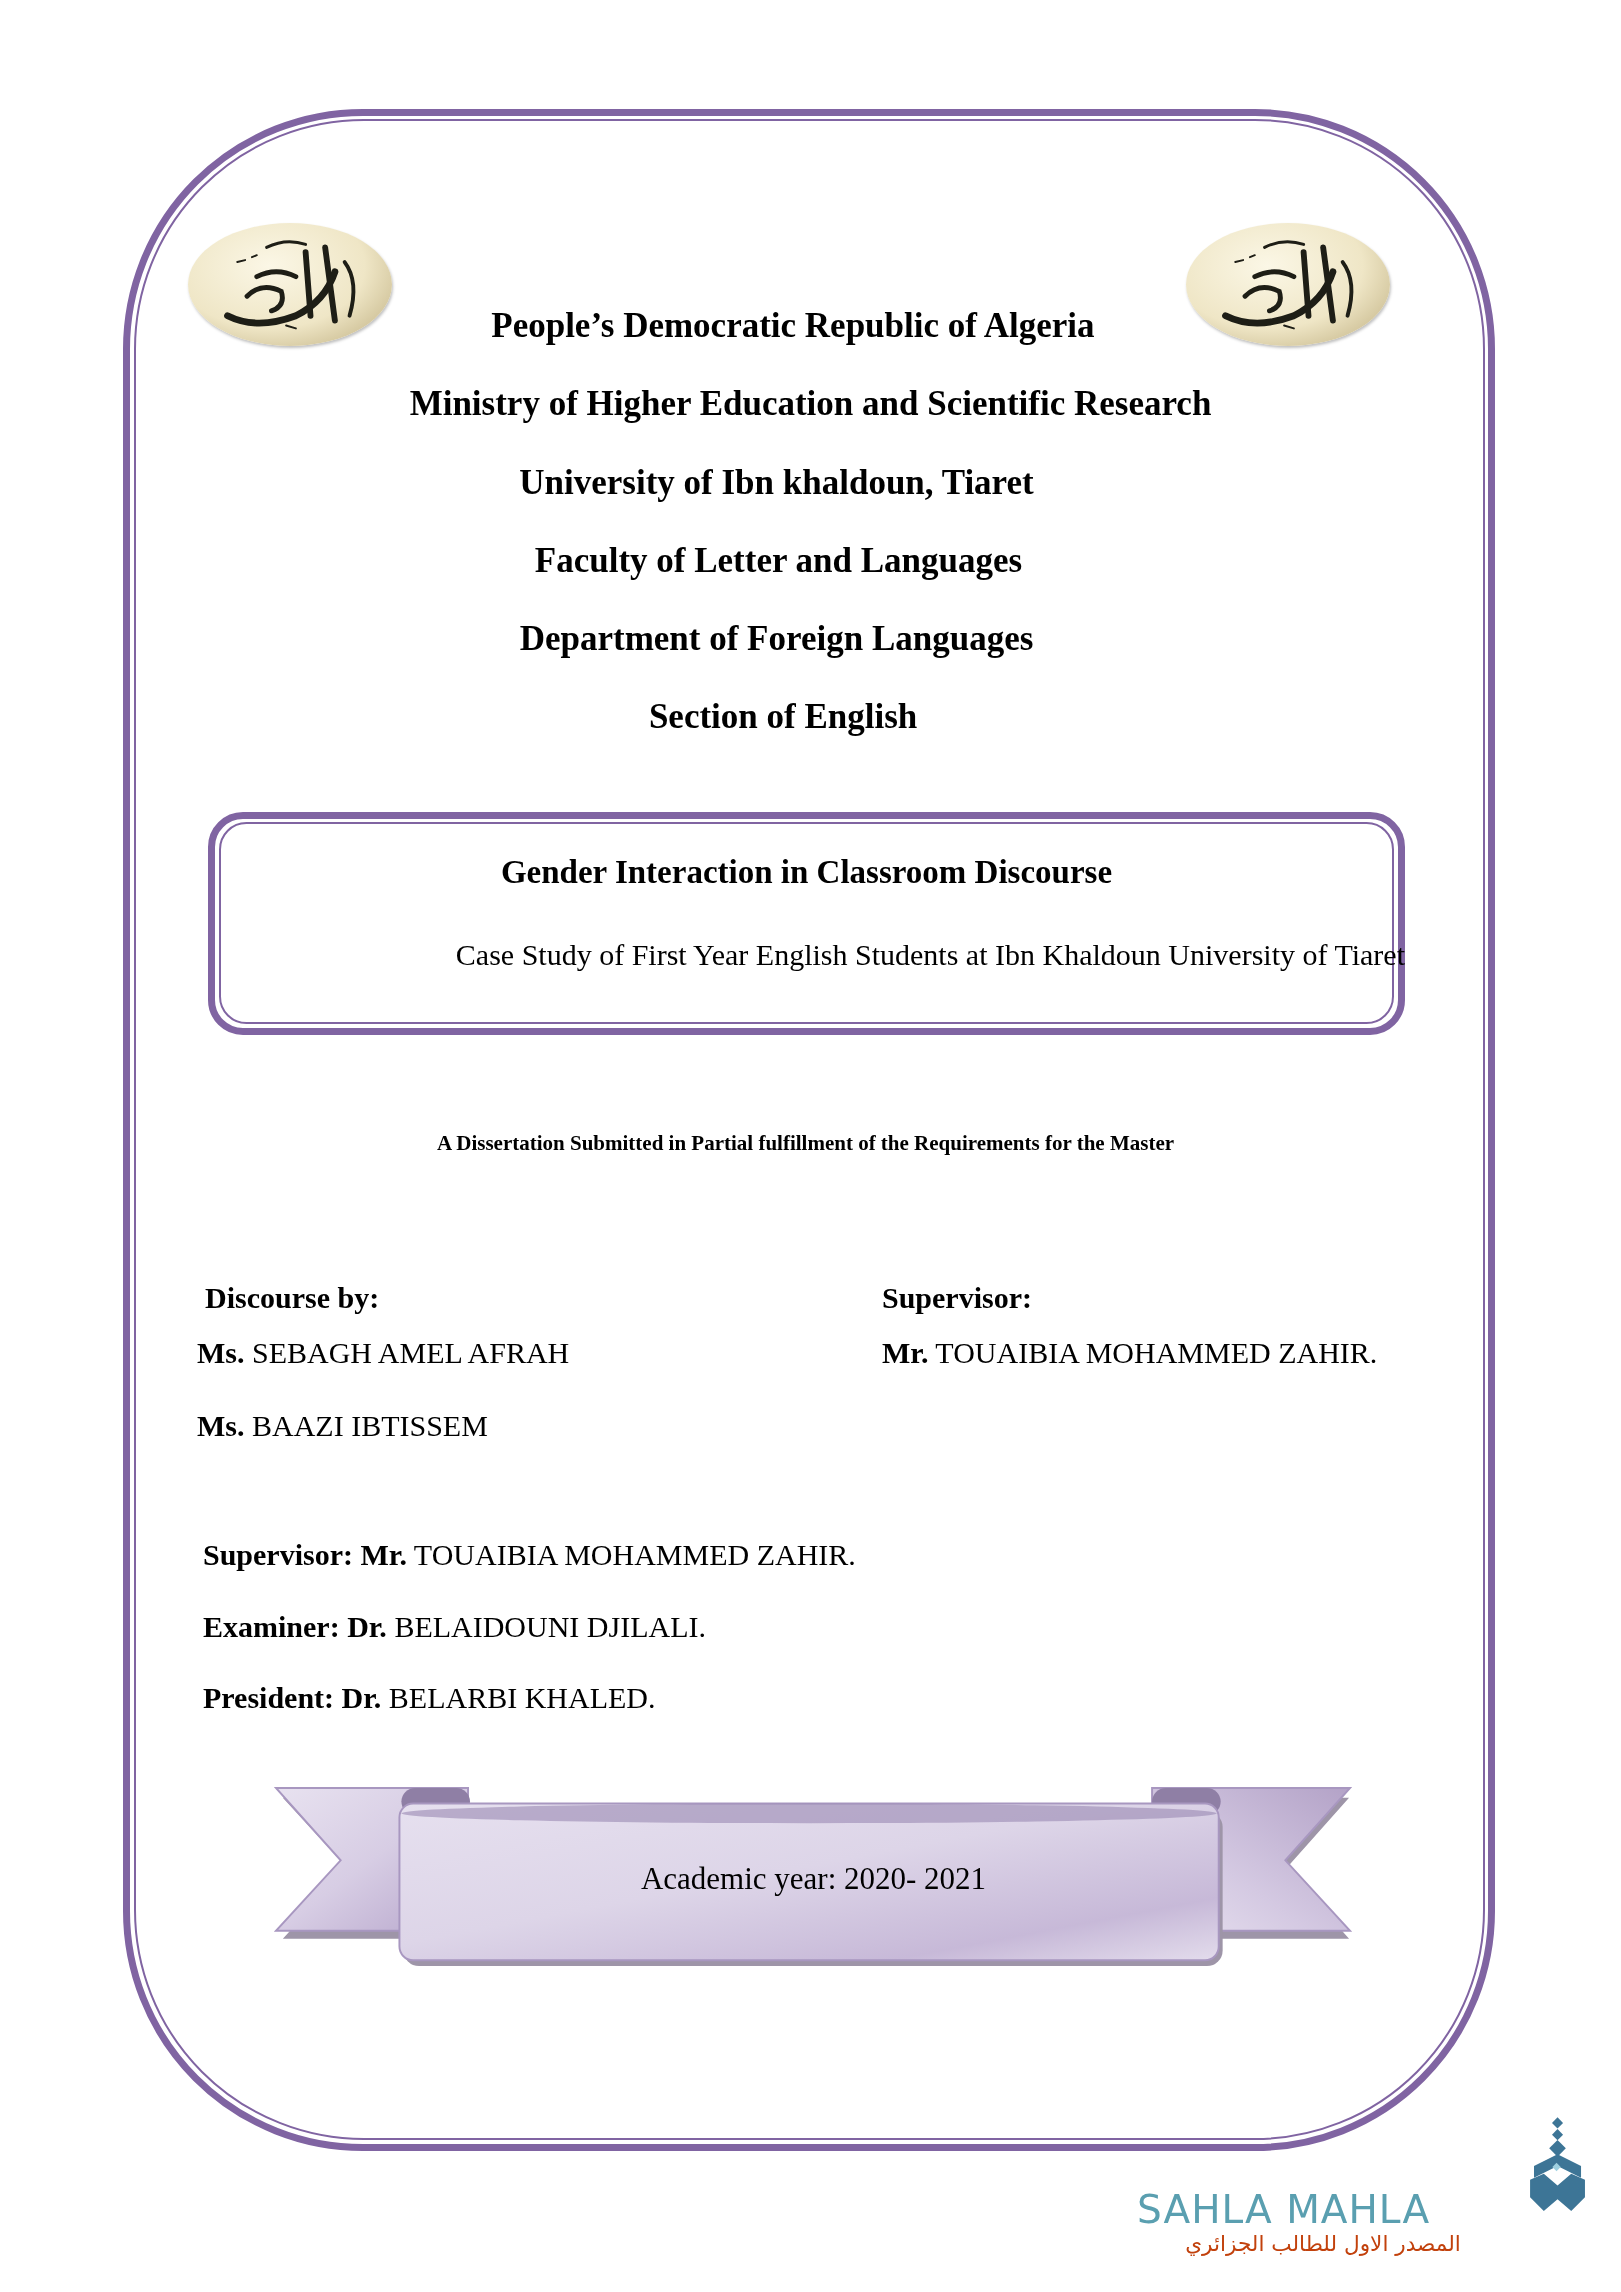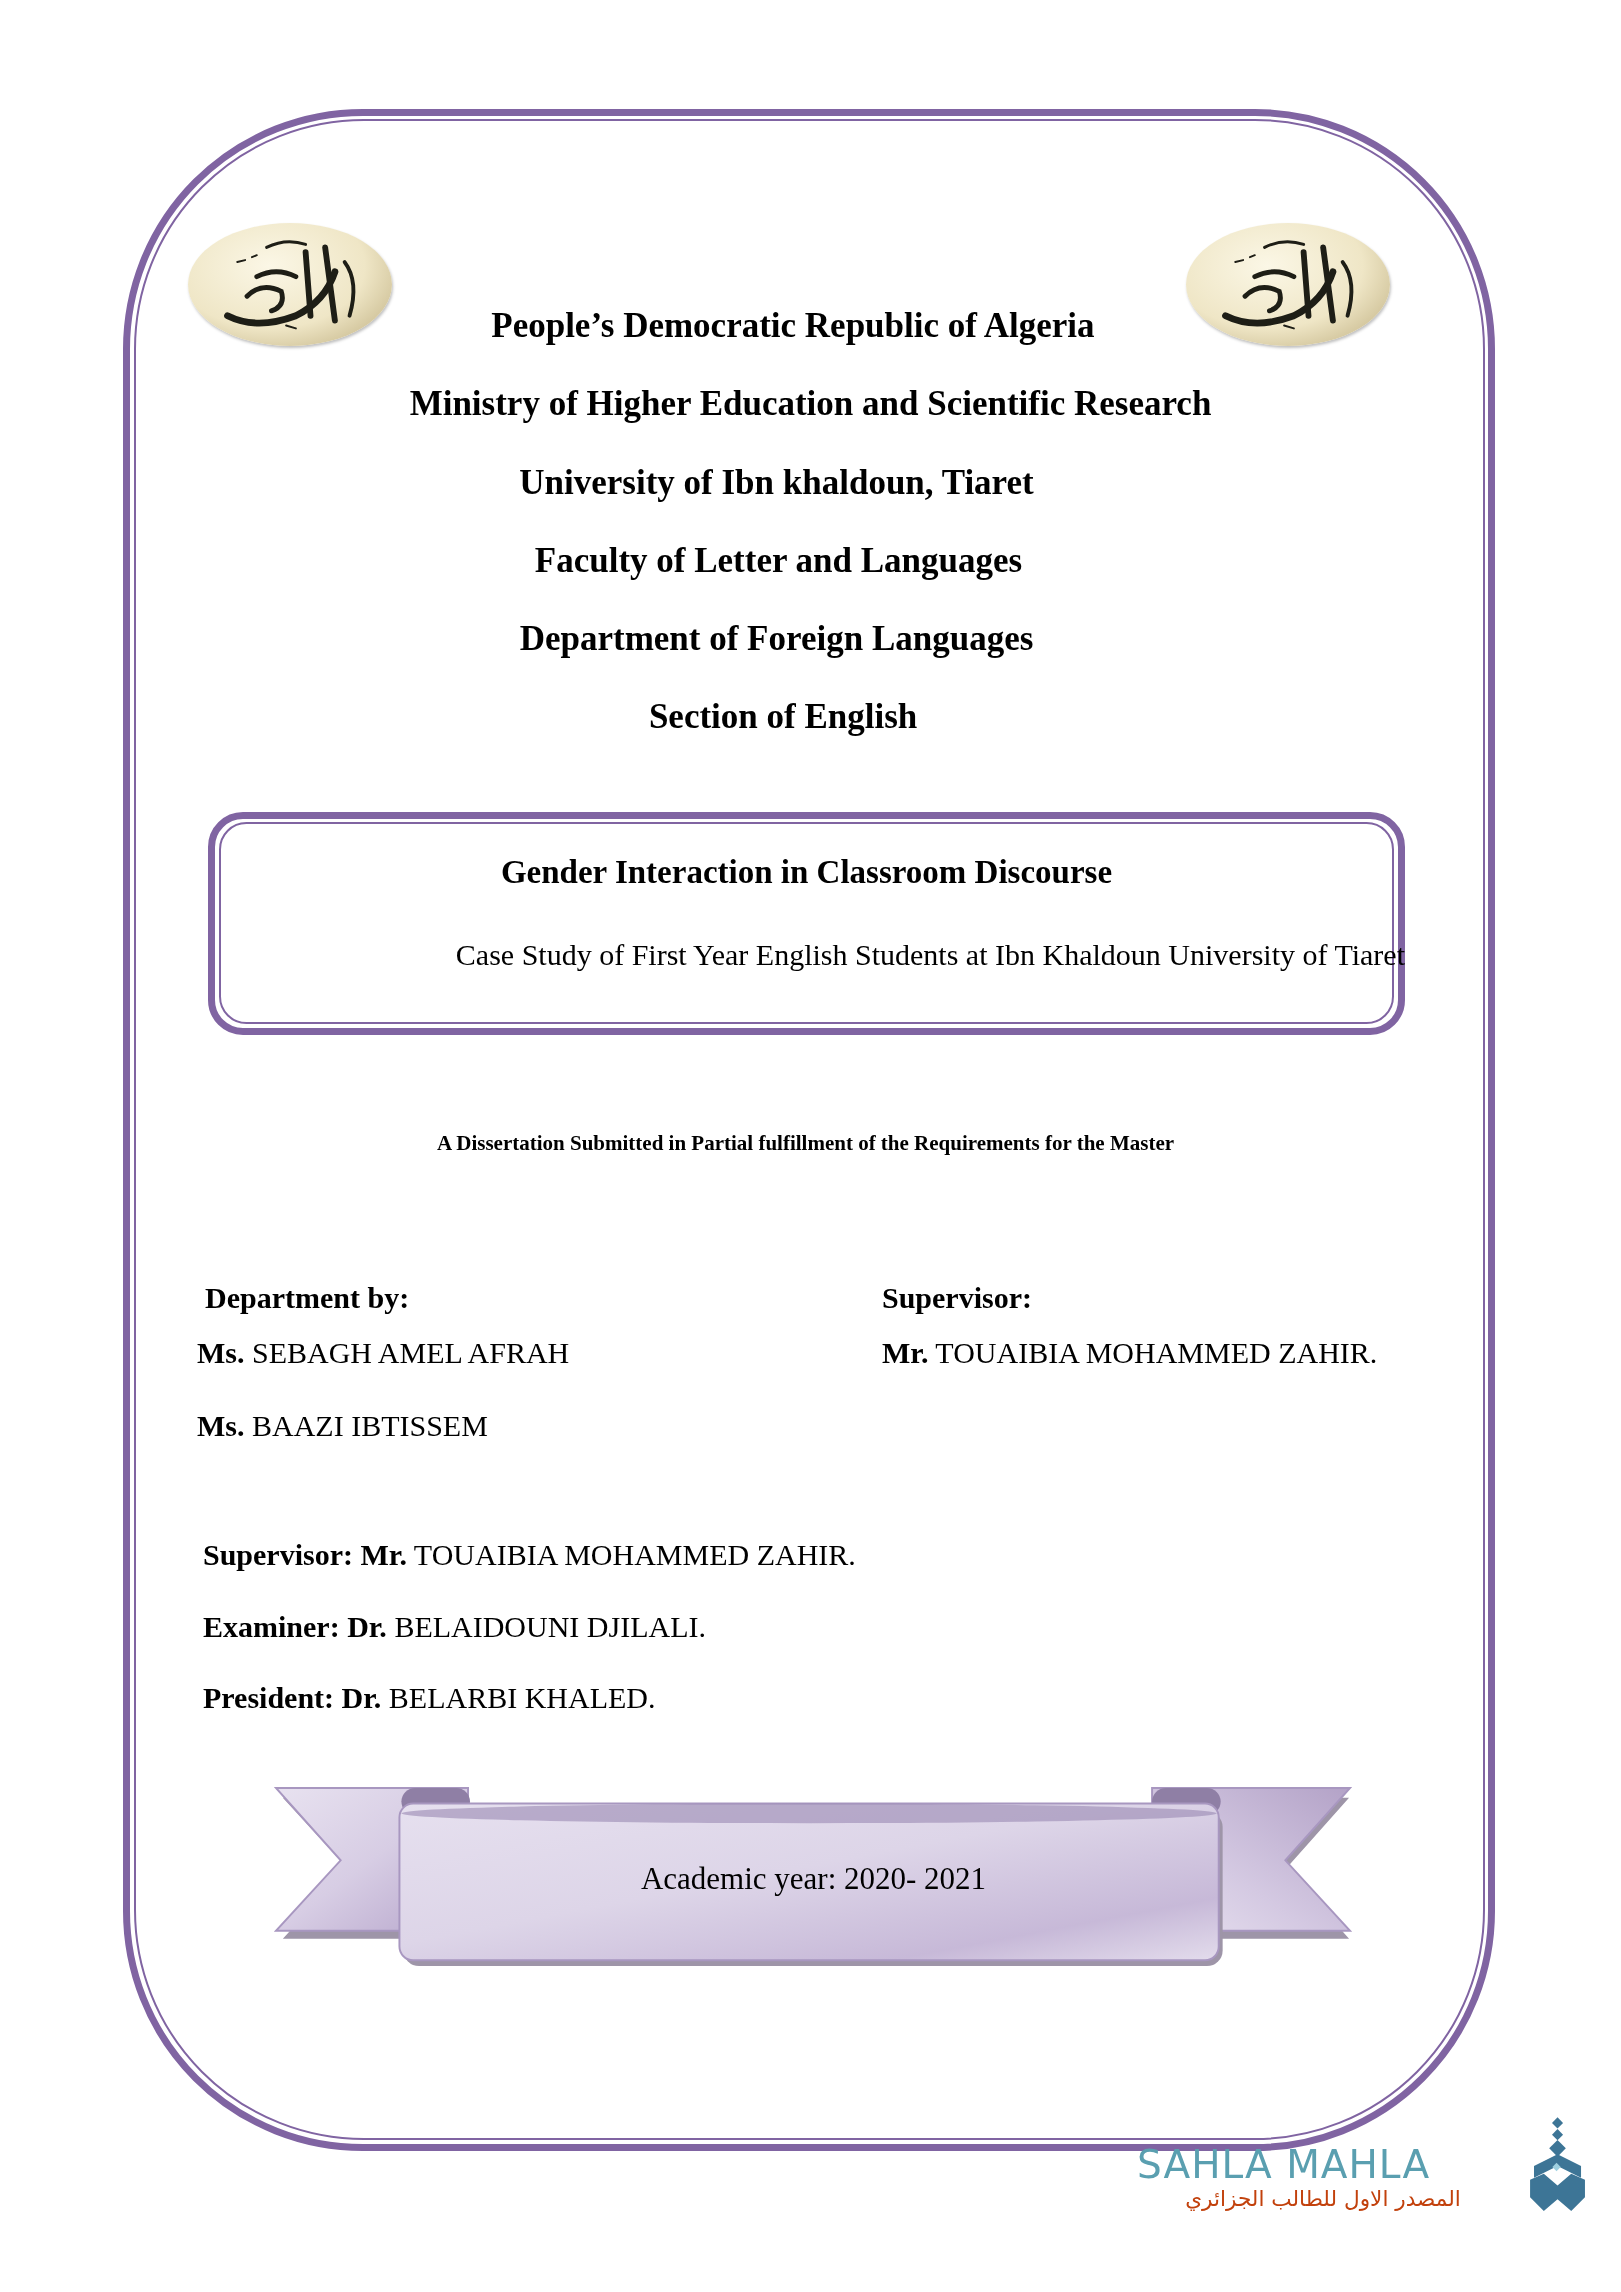--- a/index.html
+++ b/index.html
@@ -40,21 +40,21 @@
 
   
   .ribbon { position:absolute; left:274px; top:1784px; width:1078px; height:186px; }
   .ribbon svg { width:100%; height:100%; display:block; }
   .year { position:absolute; left:549px; width:529px; top:1860px; text-align:center;
           font-size:31px; line-height:37px; }
 
   
   .wm { position:absolute; left:1137px; top:2145px; width:382px; text-align:left; }
   .wm-title { font-family:"DejaVu Sans", sans-serif; font-size:39px; line-height:39px;
-              color:#5a9fb0; letter-spacing:1px; }
+              color:#5a9fb0; letter-spacing:1px;margin-top:45px; }
   .wm-sub { font-family:"DejaVu Sans", sans-serif; font-size:21.6px; line-height:29px;
             color:#c2410c; direction:rtl; text-align:center; width:372px; }
   .wm-icon { position:absolute; left:1524px; top:2117px; width:69px; height:98px; }
 </style>
 </head>
 <body>
 
 <div class="frame-outer"></div>
 <div class="frame-inner"></div>
 
@@ -96,21 +96,21 @@
 
 <div class="tbox-outer"></div>
 <div class="tbox-inner"></div>
 <div class="title">Gender Interaction in Classroom Discourse</div>
 <div class="subtitle">Case Study of First Year English Students at Ibn Khaldoun University of Tiaret</div>
 
 <div class="diss">
   <div>A Dissertation Submitted in Partial fulfillment of the Requirements for the Master</div>
 </div>
 
-<div class="line b" style="left:205px; top:1280px;">Department by:</div>
+<div class="line b" style="left:205px; top:1280px;">Discourse by:</div>
 <div class="line" style="left:197px; top:1335px;">
   <span class="b">Ms.</span>
   <span>SEBAGH AMEL AFRAH</span>
 </div>
 <div class="line" style="left:197px; top:1408px;">
   <span class="b">Ms.</span>
   <span>BAAZI IBTISSEM</span>
 </div>
 
 <div class="line b" style="left:882px; top:1280px;">Supervisor:</div>

